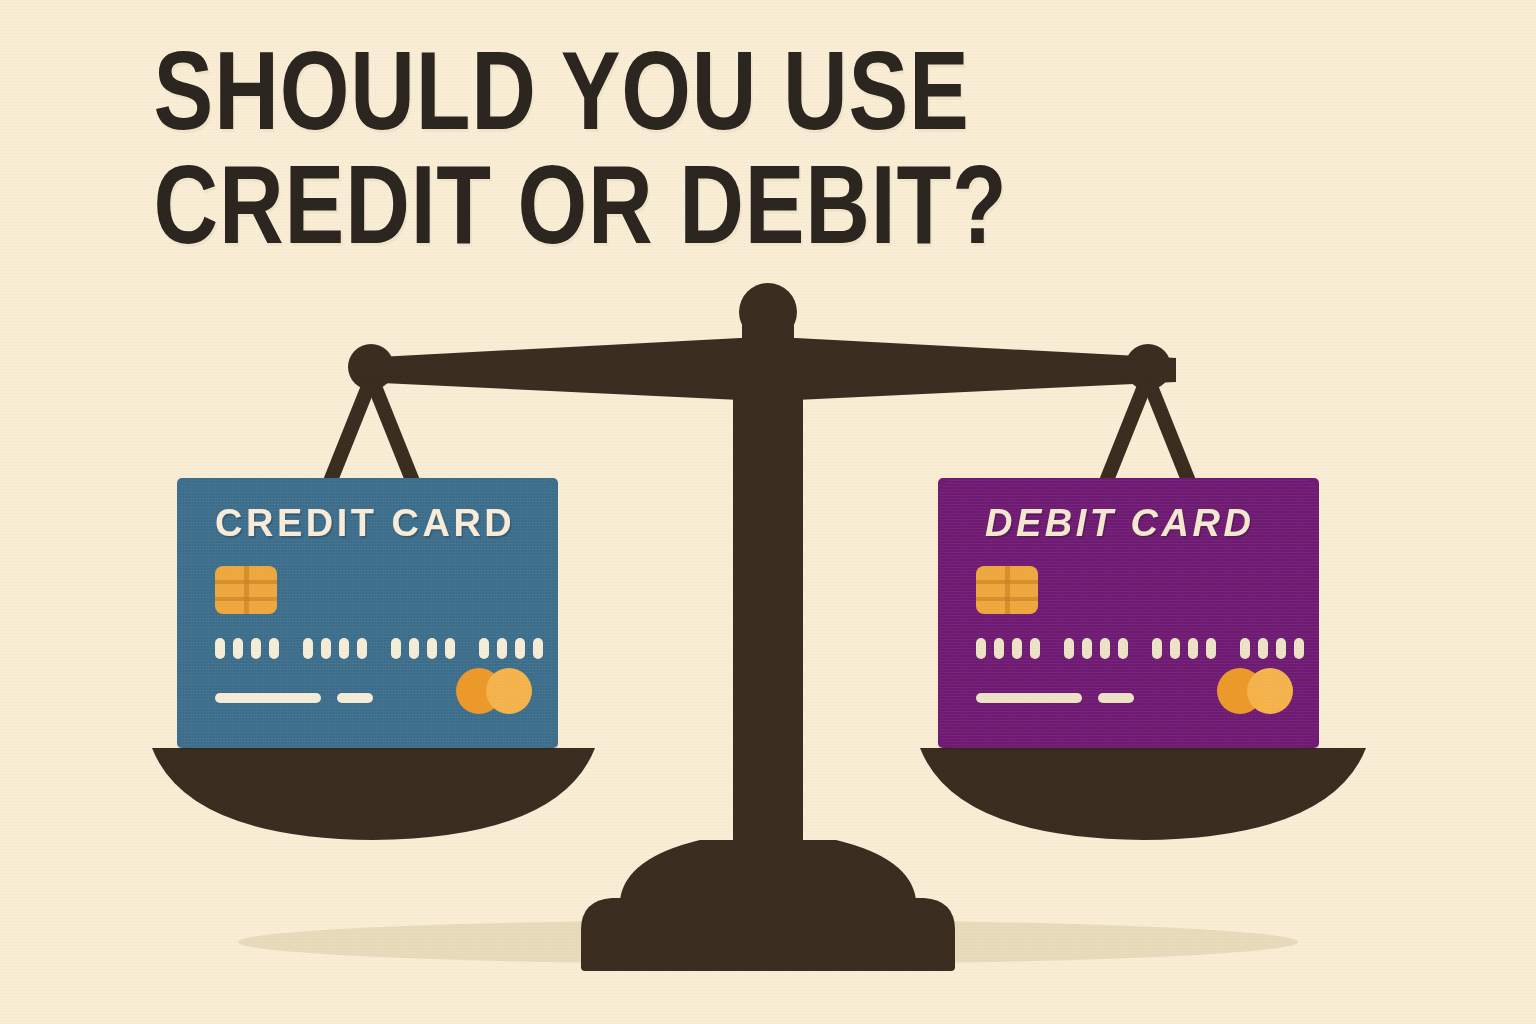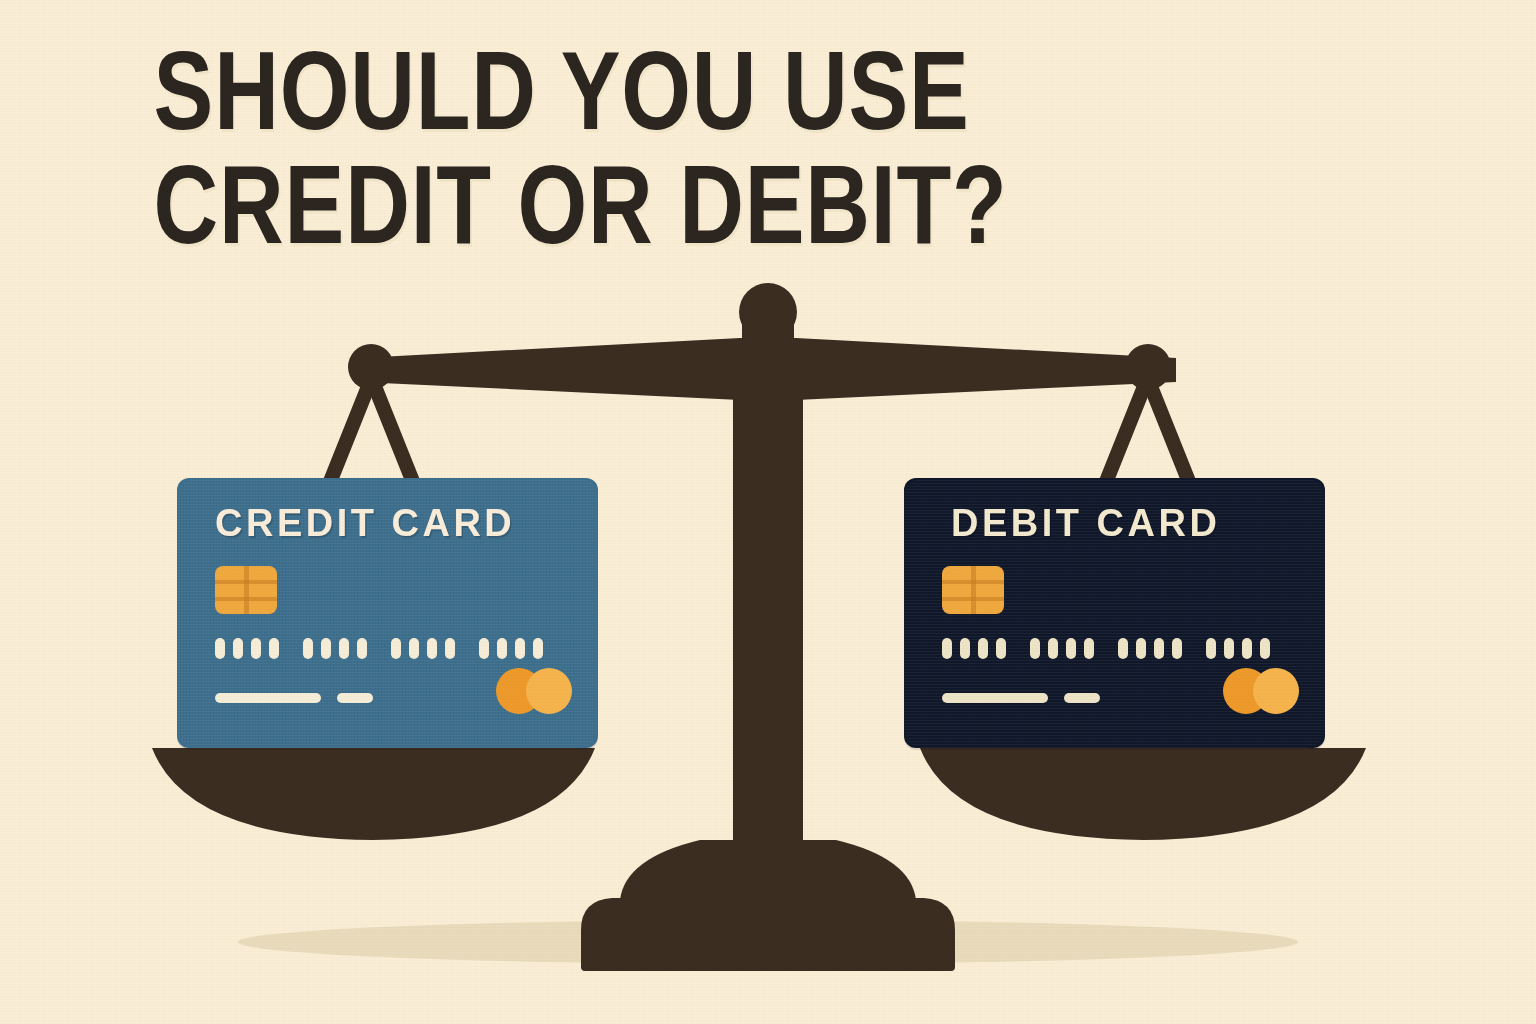--- a/index.html
+++ b/index.html
@@ -61,35 +61,36 @@
     left: 0;
     top: 0;
     width: 1536px;
     height: 1024px;
     z-index: 10;
   }
 
   
   .card {
     position: absolute;
-    width: 421px;
+    width: 381px;
     height: 270px;
-    border-radius: 12px;
+    border-radius: 5px;
     z-index: 20;
     box-shadow: 0 2px 0 rgba(0,0,0,0.10);
   }
   #credit-card {
     left: 177px;
     top: 478px;
     background: #3d6f8e;
   }
   #debit-card {
-    left: 904px;
+    left: 938px;
     top: 478px;
-    background: #0f172a;
+    background: #701a75;
+    font-style: italic;
   }
   .card-grain {
     position: absolute;
     inset: 0;
     border-radius: 20px;
     opacity: 0.10;
     pointer-events: none;
     background-image:
       repeating-linear-gradient(0deg, rgba(255,255,255,.45) 0 1px, transparent 1px 3px),
       repeating-linear-gradient(90deg, rgba(0,0,0,.35) 0 1px, transparent 1px 3px);

